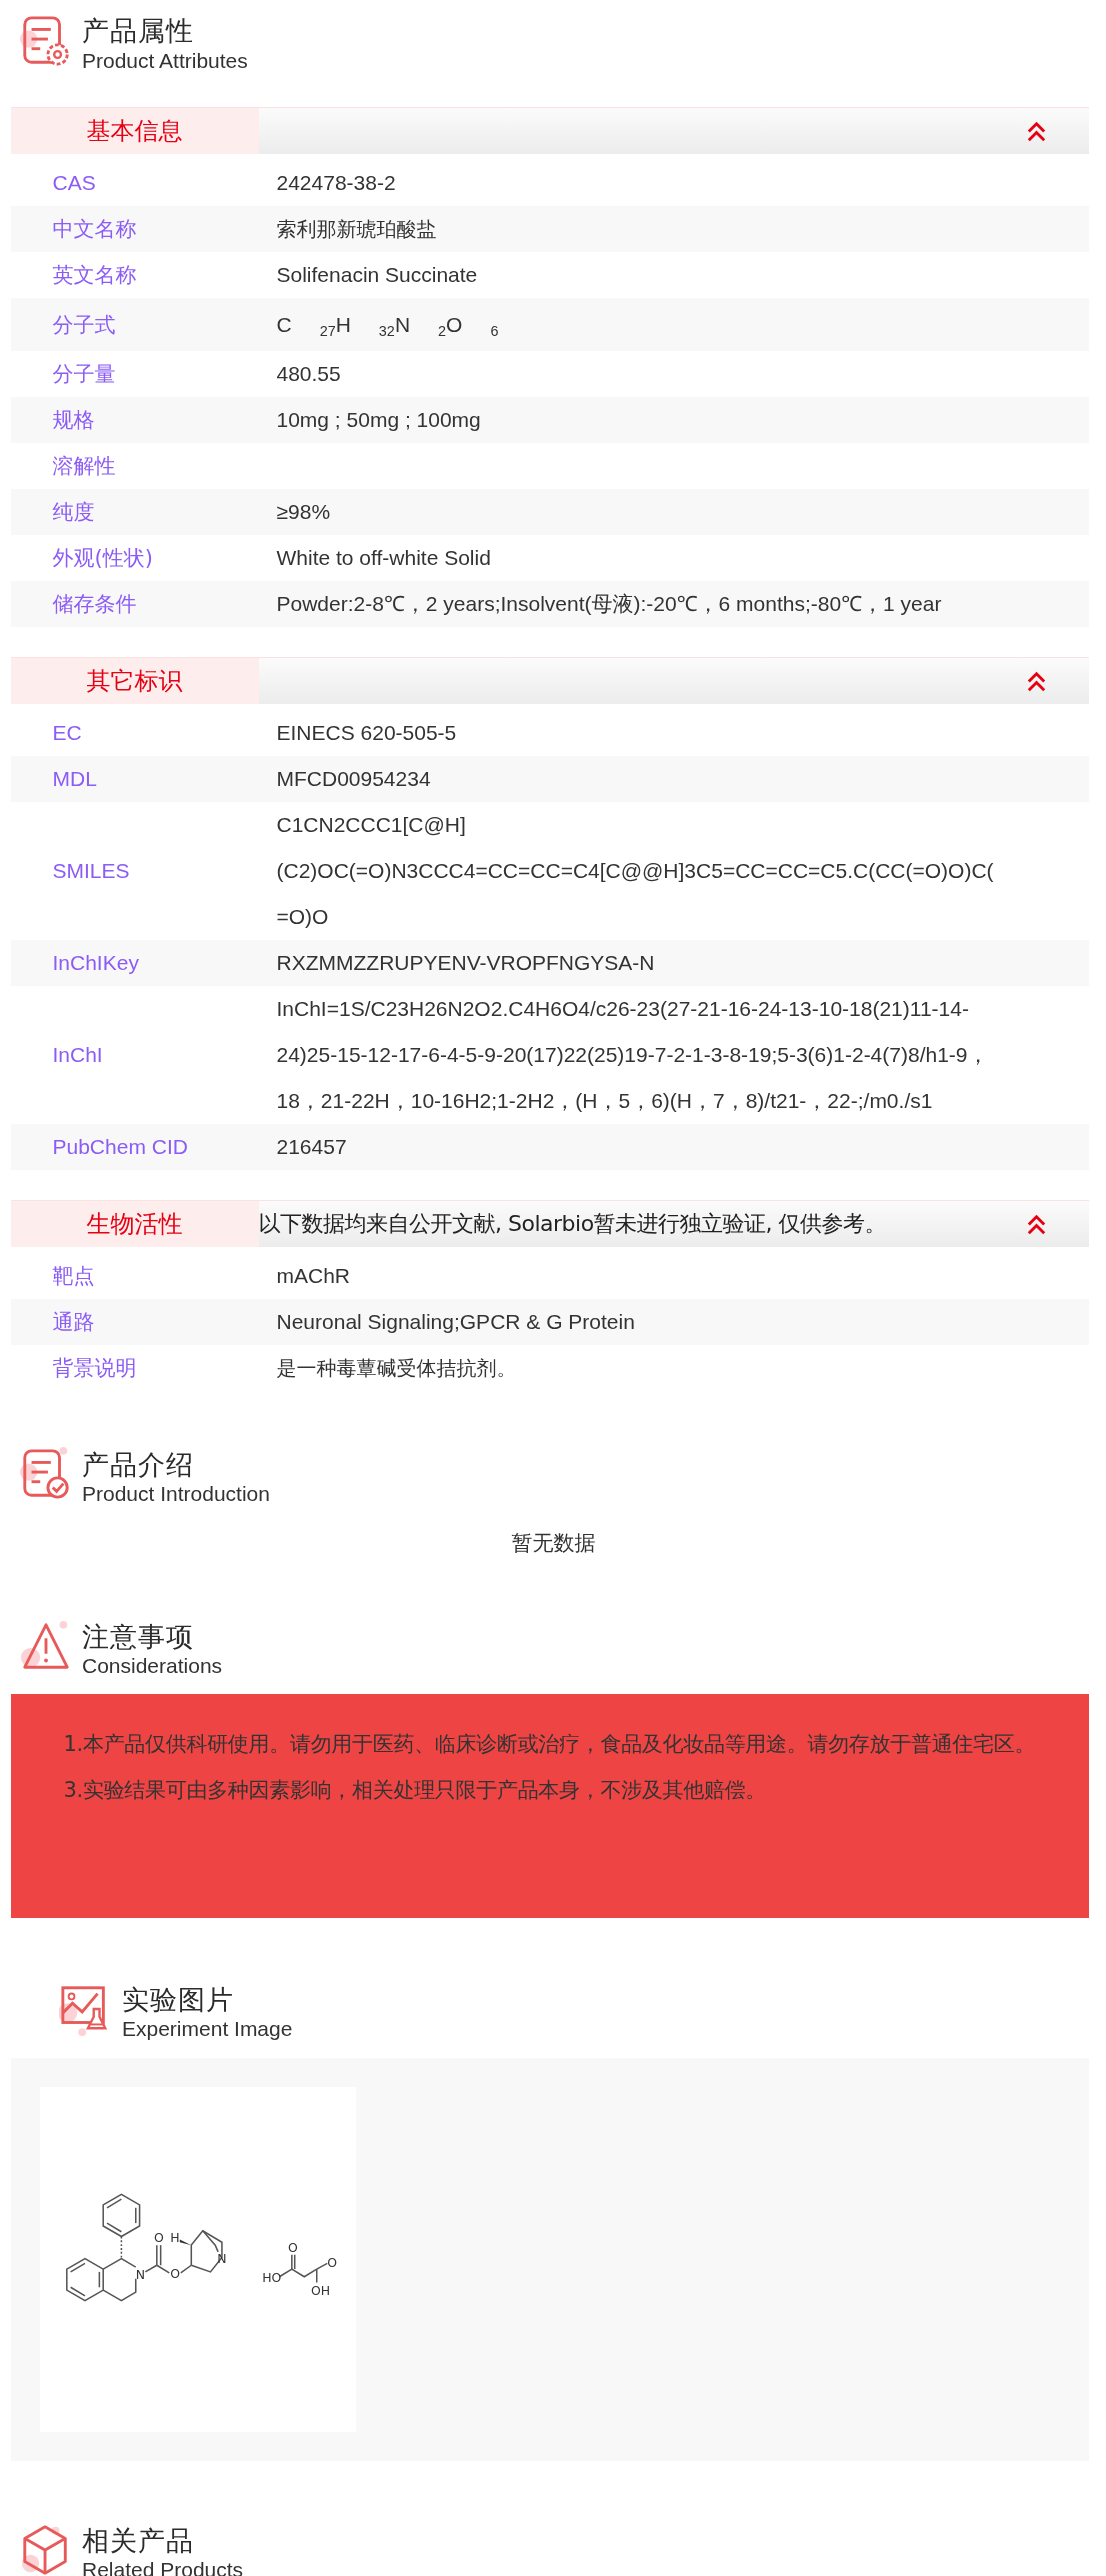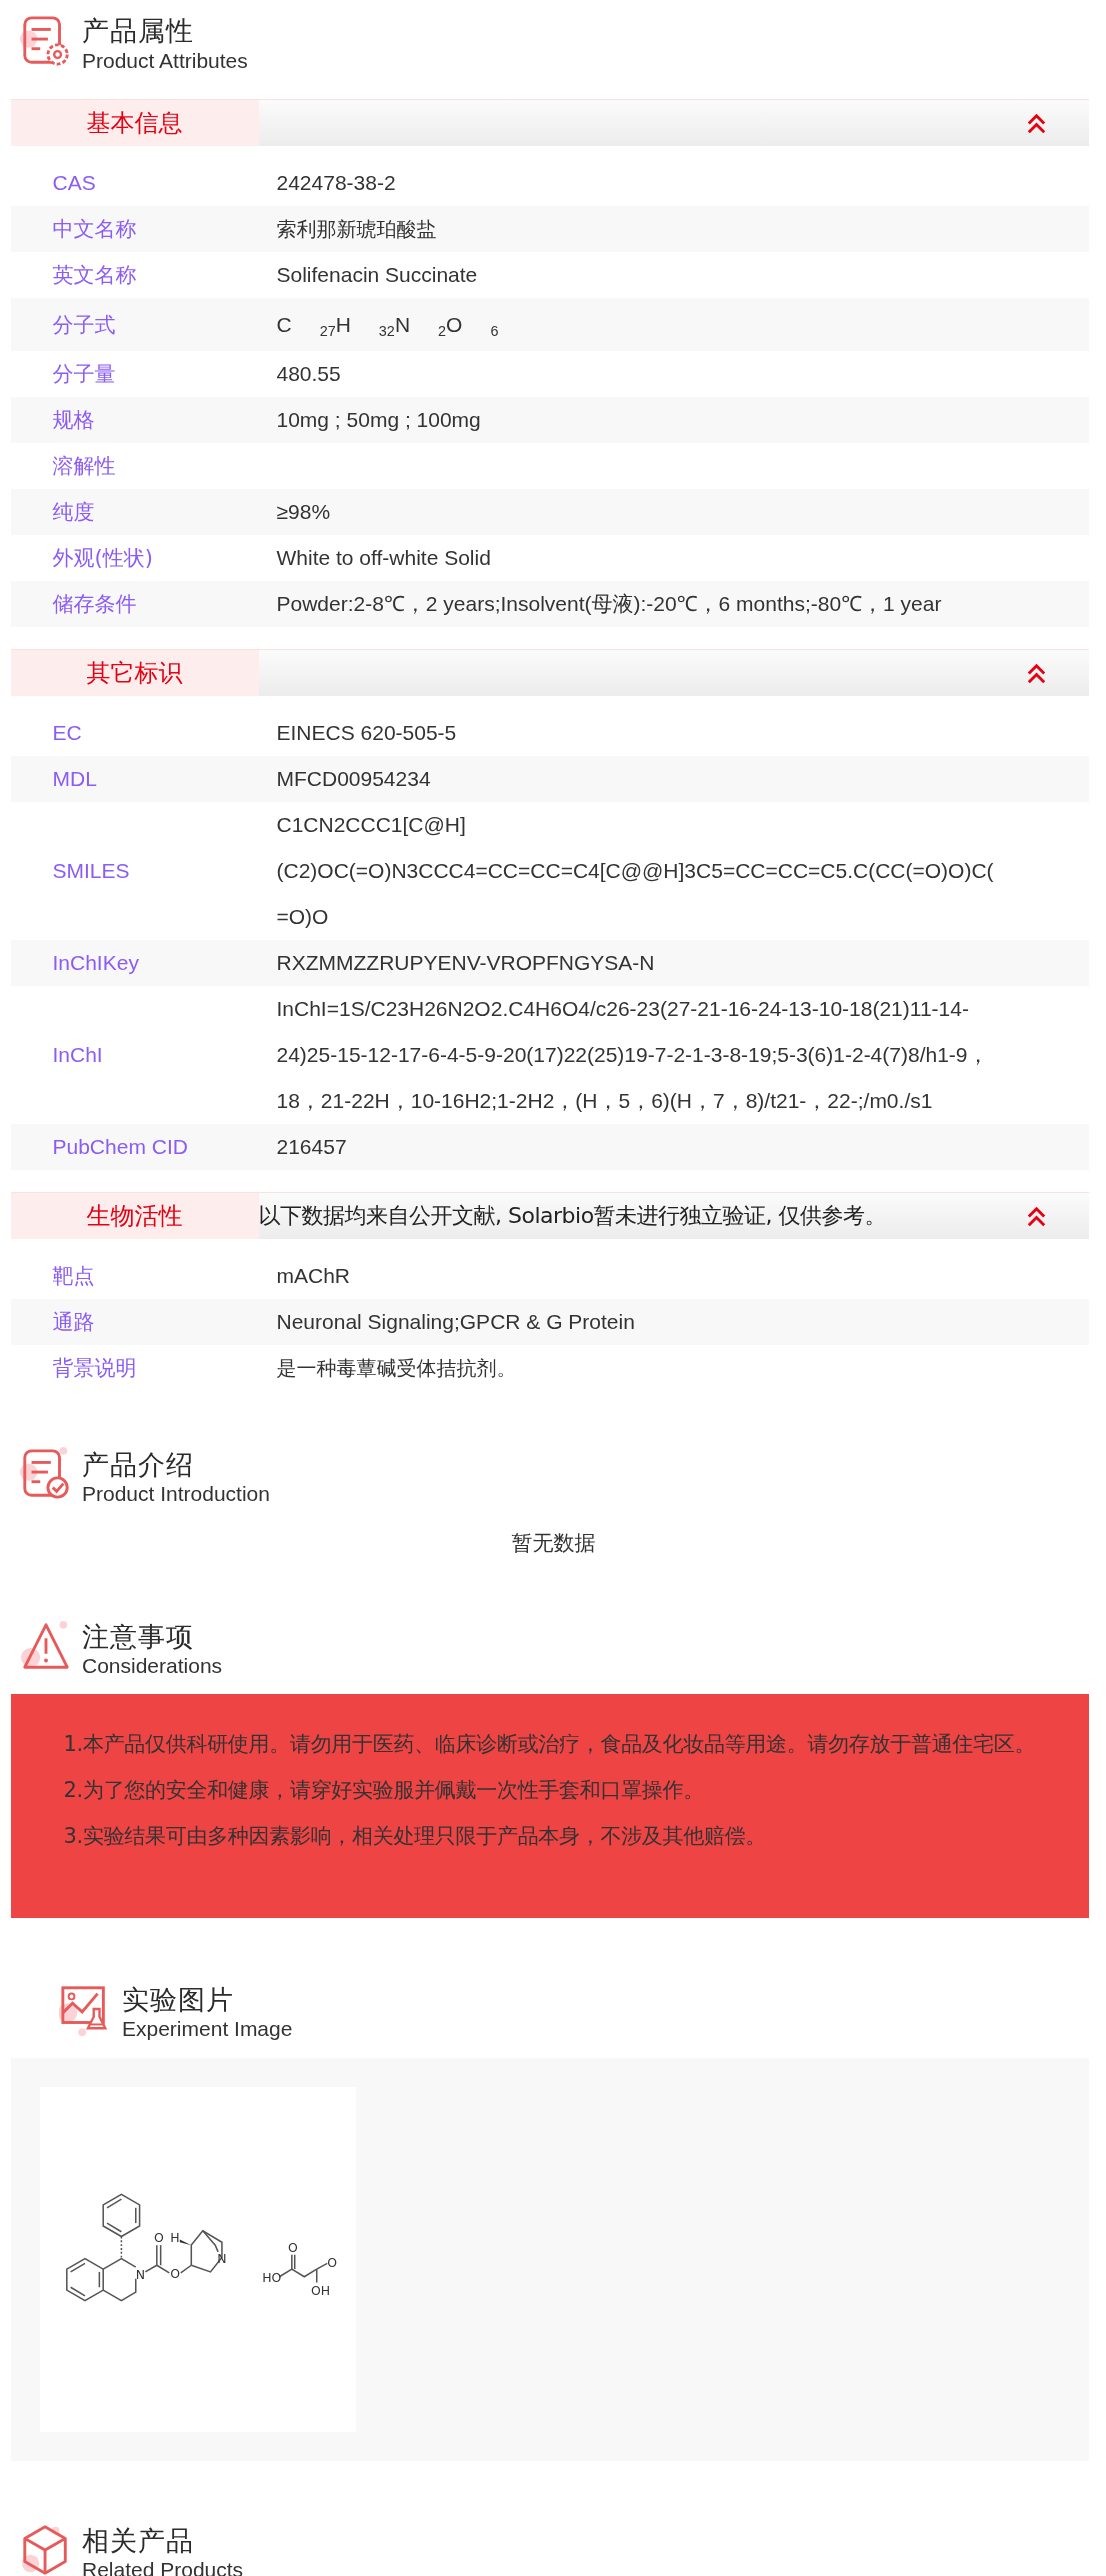--- a/index.html
+++ b/index.html
@@ -5,21 +5,21 @@
   * { box-sizing: border-box; margin: 0; padding: 0; }
   html, body { width: 1107px; height: 2576px; background: #ffffff; overflow: hidden; }
   body { font-family: "Liberation Sans", "DejaVu Sans", sans-serif; color: #333333; position: relative; }
 
   .sec-title { position: absolute; left: 0; width: 1107px; height: 67px; }
   .sec-title .ico { position: absolute; left: 19px; top: 5.8px; width: 54px; height: 58px; }
   .sec-title .cn { position: absolute; left: 82px; top: 9.6px; font-size: 27px; font-weight: normal; color: #2b2b2b; line-height: 31px; font-family: "DejaVu Sans", sans-serif; letter-spacing: 1px; }
   .sec-title .en { position: absolute; left: 82px; top: 42px; font-size: 21px; color: #333; line-height: 25px; }
 
   .bar { position: absolute; left: 10.5px; width: 1078px; height: 47px;
-         background: linear-gradient(#fbfbfb, #ececec); border-top: 1px solid #fbe2e2; }
+         background: linear-gradient(#fbfbfb, #ececec); border-top: 1px solid #fbe2e2; margin-top: 8px; }
   .bar .tab { position: absolute; left: 0; top: 0; width: 248px; height: 46px; background: #feeded;
               color: #e60012; font-size: 24px; line-height: 46px; text-align: center; font-family: "DejaVu Sans", sans-serif; }
   .bar .note { position: absolute; left: 248px; top: 0; height: 46px; line-height: 46px; font-size: 22px; color: #222; font-family: "DejaVu Sans", sans-serif; letter-spacing: -0.5px; }
   .bar .chev { position: absolute; right: 40px; top: 11.5px; width: 25px; height: 25px; cursor: pointer; }
 
   .tbl { position: absolute; left: 10.5px; width: 1078px; }
   .row { position: relative; width: 100%; min-height: 46px; display: flex; align-items: center; }
   .row.alt { background: #f8f8f8; }
   .row .k { position: absolute; left: 42px; font-size: 21px; color: #8b5cf6; top: 50%; transform: translateY(-50%); font-family: "DejaVu Sans", sans-serif; }
   .row .k.latin { font-family: "Liberation Sans", sans-serif; }
@@ -189,21 +189,20 @@
     <circle cx="46" cy="8" r="4" fill="#fbd3d6"></circle>
     <path d="M28 8 L50 52 L6 52 Z" fill="none" stroke="#e85a5a" stroke-width="3" stroke-linejoin="round"></path>
     <line x1="28" y1="22" x2="28" y2="38" stroke="#e85a5a" stroke-width="3"></line>
     <circle cx="28" cy="45" r="2" fill="#e85a5a"></circle>
   </svg>
   <div class="cn">注意事项</div>
   <div class="en">Considerations</div>
 </div>
 <div class="notice">
   <p>1.本产品仅供科研使用。请勿用于医药、临床诊断或治疗，食品及化妆品等用途。请勿存放于普通住宅区。</p>
-  <p>2.为了您的安全和健康，请穿好实验服并佩戴一次性手套和口罩操作。</p>
   <p>3.实验结果可由多种因素影响，相关处理只限于产品本身，不涉及其他赔偿。</p>
 </div>
 
 <div class="sec-title" style="top:1974px;margin-left:40px;">
   <svg class="ico" viewBox="0 0 56 60">
     <circle cx="9" cy="34" r="10" fill="#fbd3d6"></circle>
     <circle cx="24" cy="54" r="4" fill="#fbd3d6"></circle>
     <rect x="4" y="8" width="42" height="36" fill="none" stroke="#e85a5a" stroke-width="3"></rect>
     <circle cx="13" cy="17" r="3" fill="none" stroke="#e85a5a" stroke-width="2"></circle>
     <polyline points="4,34 14,24 24,33 40,14" fill="none" stroke="#e85a5a" stroke-width="3"></polyline>

